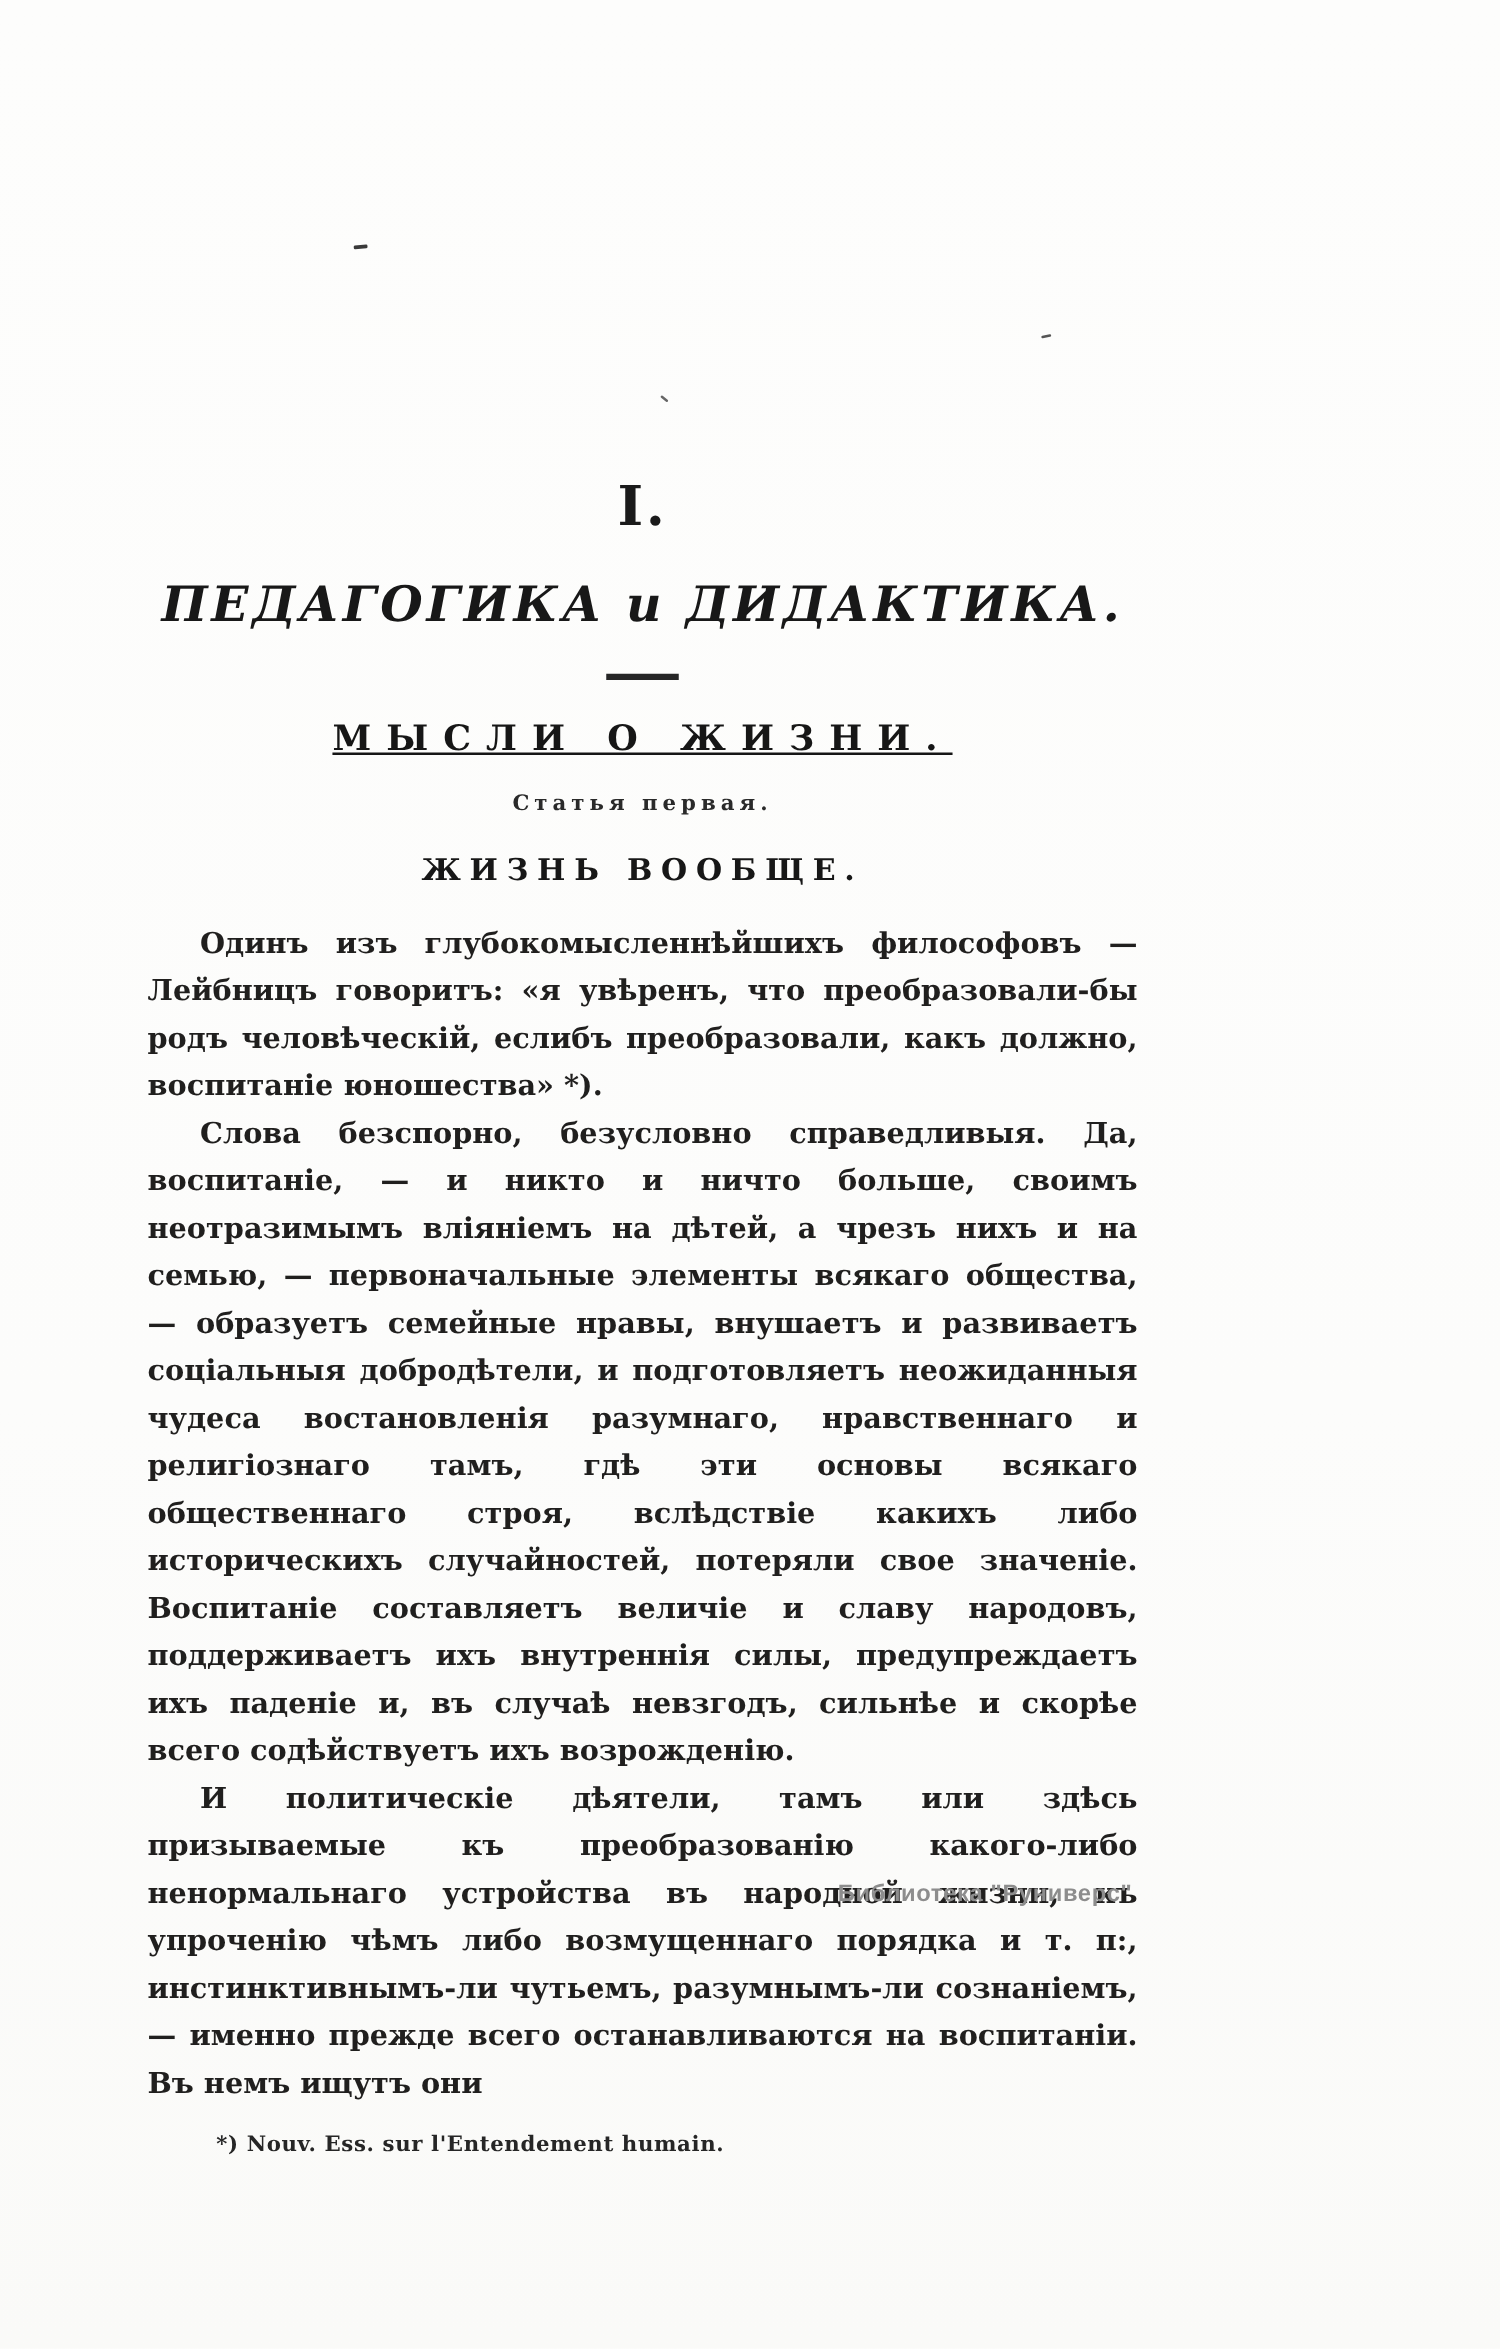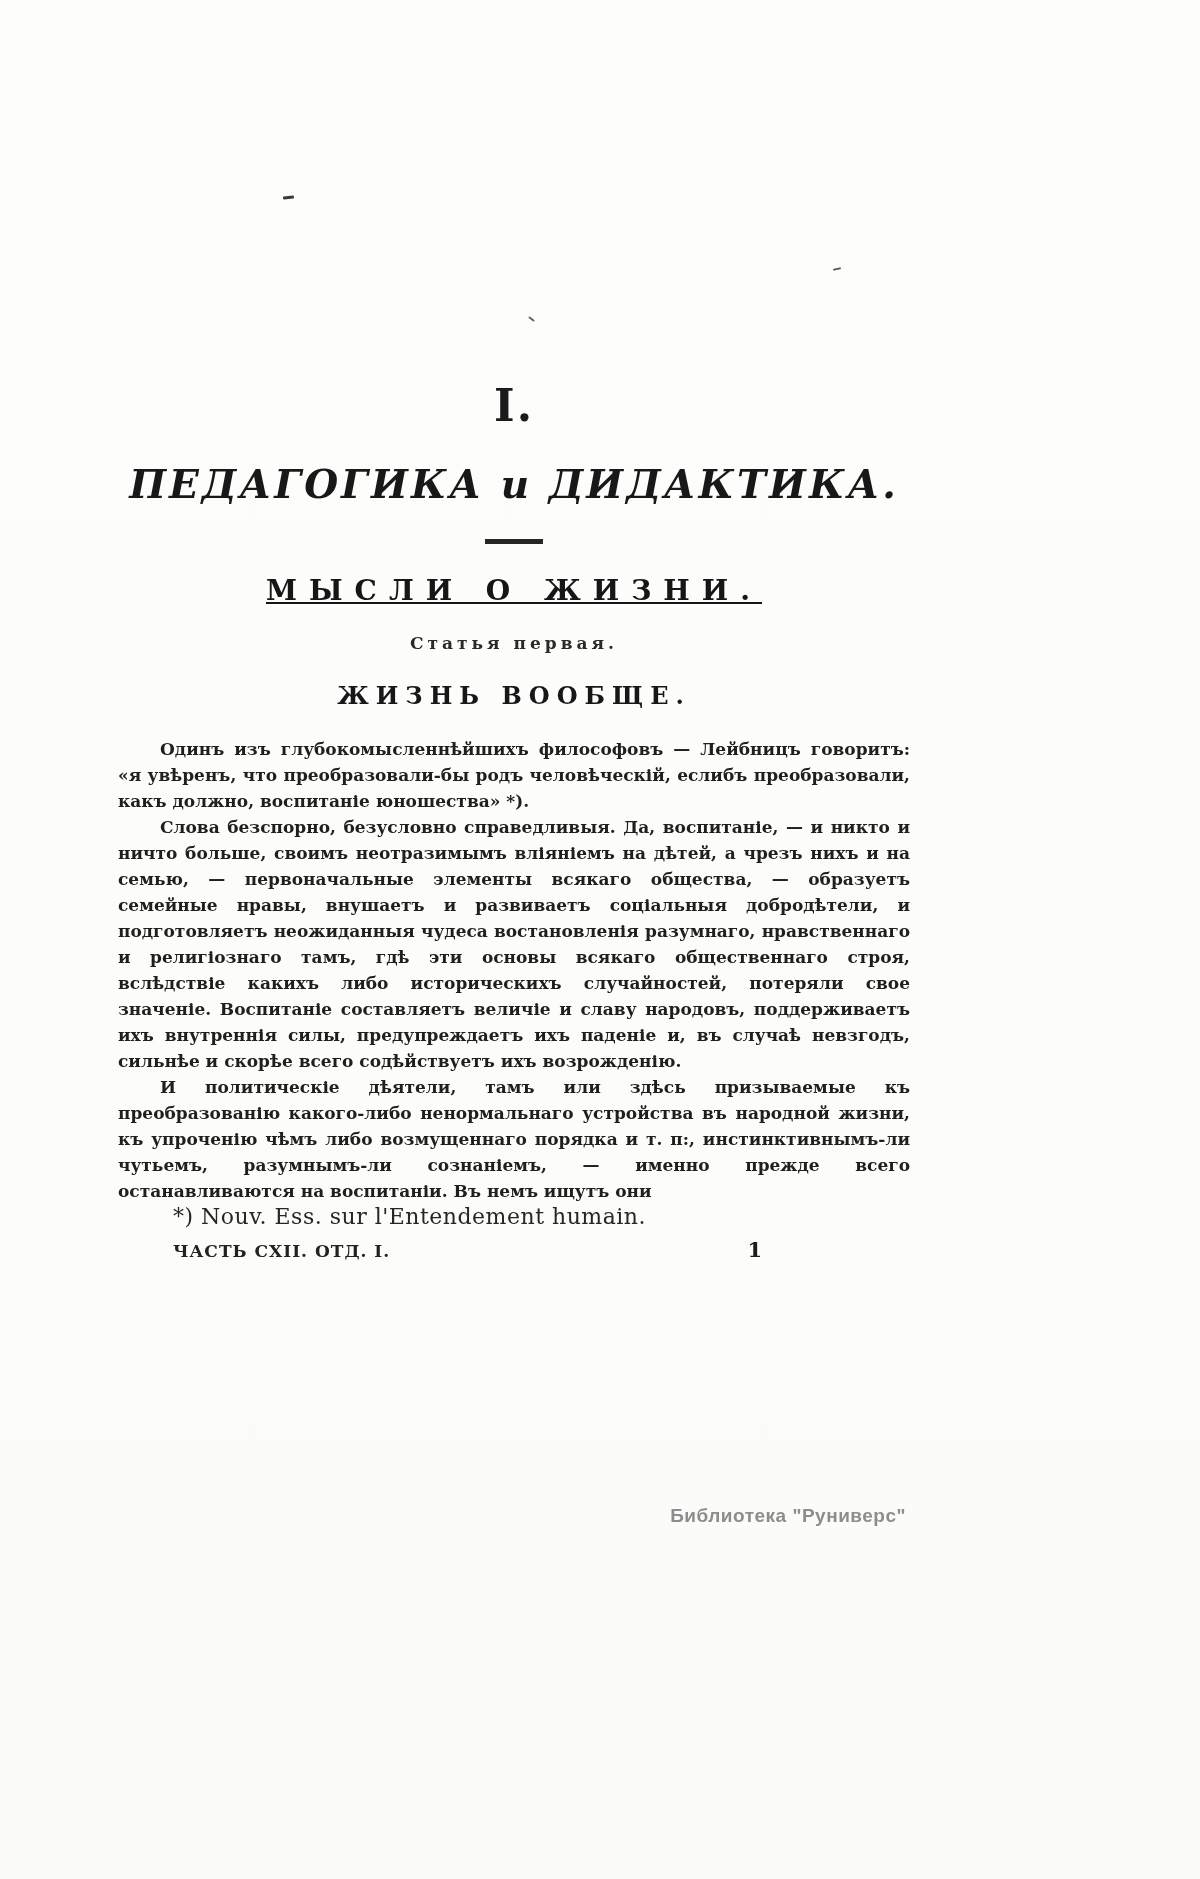--- a/index.html
+++ b/index.html
@@ -67,34 +67,34 @@
   .section-heading {
     margin-top: 28px;
     text-align: center;
     font-size: 24px;
     font-weight: bold;
     letter-spacing: 7px;
     color: #171717;
   }
   .body-text {
     margin-top: 26px;
-    font-size: 17px;
-    line-height: 26px;
+    font-size: 23px;
+    line-height: 38px;
     font-weight: bold;
     color: #201f1e;
     text-align: justify;
   }
   .body-text p {
     text-indent: 42px;
   }
   .footnote {
-    margin-top: 0;
+    margin-top: 20px;
     padding-left: 55px;
-    font-size: 22px;
-    font-weight: normal;
+    font-size: 17px;
+    font-weight: bold;
     color: #262626;
     letter-spacing: 0.5px;
   }
   .footer-row {
     margin-top: 8px;
     display: flex;
     align-items: baseline;
     font-weight: bold;
   }
   .footer-signature {
@@ -152,22 +152,18 @@
     <h3 class="section-heading">ЖИЗНЬ ВООБЩЕ.</h3>
 
     <div class="body-text">
       <p>Одинъ изъ глубокомысленнѣйшихъ философовъ — Лейбницъ говоритъ: «я увѣренъ, что преобразовали-бы родъ человѣческій, еслибъ преобразовали, какъ должно, воспитаніе юношества» *).</p>
       <p>Слова безспорно, безусловно справедливыя. Да, воспитаніе, — и никто и ничто больше, своимъ неотразимымъ вліяніемъ на дѣтей, а чрезъ нихъ и на семью, — первоначальные элементы всякаго общества, — образуетъ семейные нравы, внушаетъ и развиваетъ соціальныя добродѣтели, и подготовляетъ неожиданныя чудеса востановленія разумнаго, нравственнаго и религіознаго тамъ, гдѣ эти основы всякаго общественнаго строя, вслѣдствіе какихъ либо историческихъ случайностей, потеряли свое значеніе. Воспитаніе составляетъ величіе и славу народовъ, поддерживаетъ ихъ внутреннія силы, предупреждаетъ ихъ паденіе и, въ случаѣ невзгодъ, сильнѣе и скорѣе всего содѣйствуетъ ихъ возрожденію.</p>
       <p>И политическіе дѣятели, тамъ или здѣсь призываемые къ преобразованію какого-либо ненормальнаго устройства въ народной жизни, къ упроченію чѣмъ либо возмущеннаго порядка и т. п:, инстинктивнымъ-ли чутьемъ, разумнымъ-ли сознаніемъ, — именно прежде всего останавливаются на воспитаніи. Въ немъ ищутъ они</p>
     </div>
 
     <div class="footnote">*) Nouv. Ess. sur l'Entendement humain.</div>
 
-    <div class="footer-row">
-      <span class="footer-signature">ЧАСТЬ CXII. ОТД. I.</span>
-      <span class="page-number">1</span>
-    </div>
 
   </div>
 
   <div class="watermark">Библиотека "Руниверс"</div>
 
 </div>
 
 </body></html>

